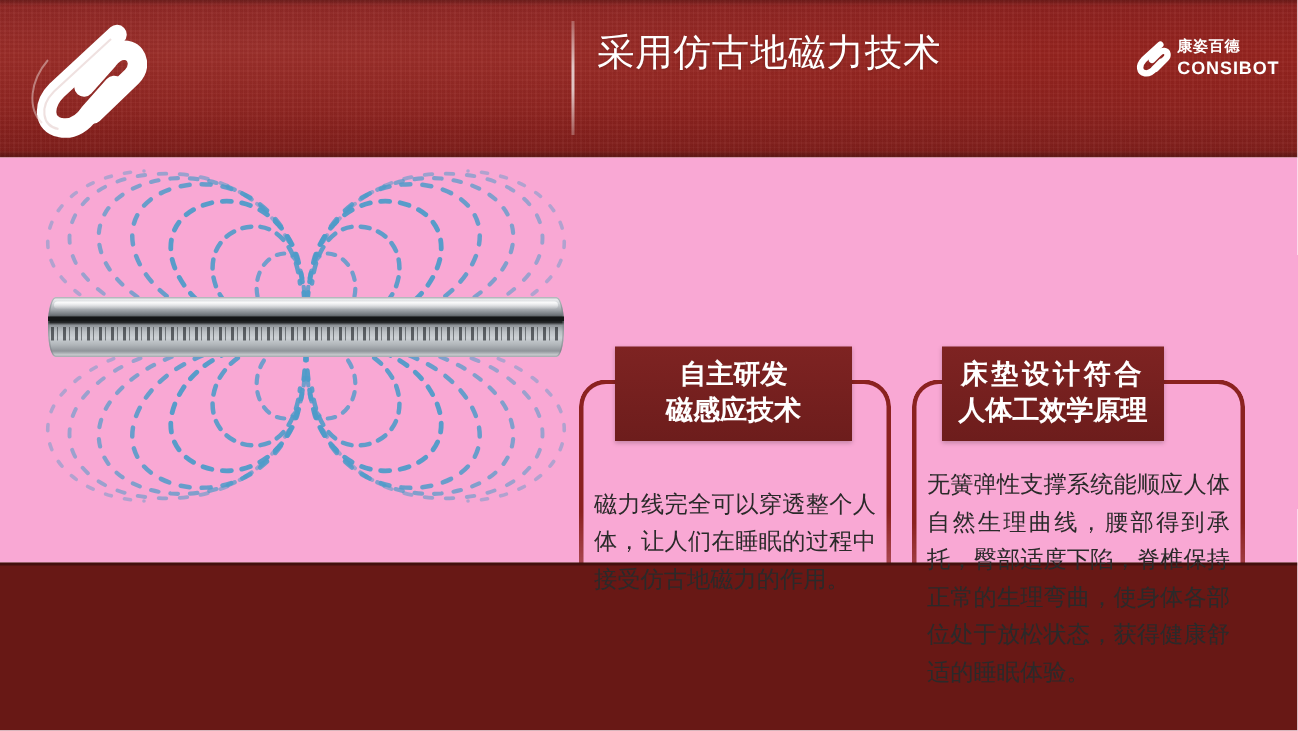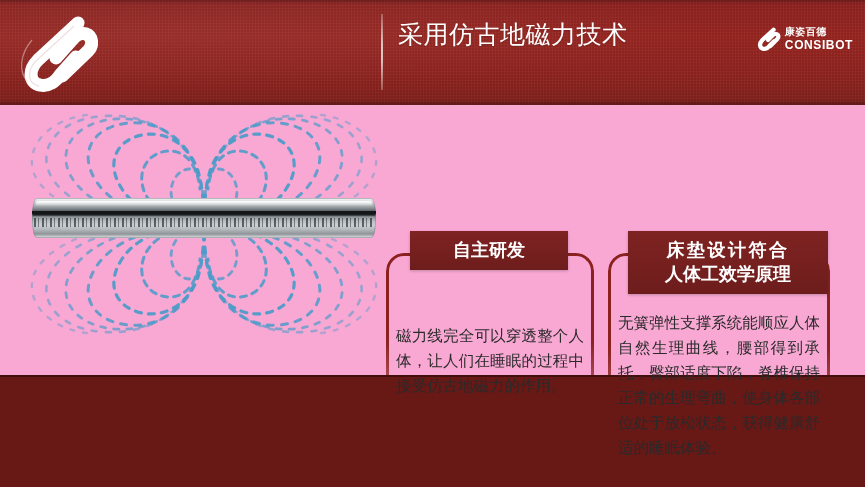--- a/index.html
+++ b/index.html
@@ -203,21 +203,21 @@
   }
 
   
   #card1 { left: 386px; top: 126px; width: 208px; }
   #card1 .card-label { left: 24px; width: 158px; }
   #card1 .card-body { top: 78px; width: 188px; margin-top: 15px; }
 
   
   #card2 { left: 608px; top: 126px; width: 222px; }
   #card2 .card-frame { height: 228px; }
-  #card2 .card-label { left: 20px; width: 200px; }
+  #card2 .card-label { left: 20px; width: 148px; }
   #card2 .card-label .l1 { letter-spacing: 2.5px; }
   #card2 .card-body { top: 80px; width: 202px; }
 
   
   .footer {
     position: absolute;
     left: 0; top: 375px;
     width: 865px; height: 112px;
     background: #681815;
   }
@@ -309,20 +309,21 @@
     <div class="bar-body"></div>
     <div class="bar-gloss"></div>
     <div class="bar-stripe"></div>
     <div class="bar-pattern"></div>
   </div>
 
   <div class="card" id="card1">
     <div class="card-frame"></div>
     <div class="card-label">
       <div class="l1">自主研发</div>
+      <div class="l2">磁感应技术</div>
     </div>
     <div class="card-body">磁力线完全可以穿透整个人体，让人们在睡眠的过程中接受仿古地磁力的作用。</div>
   </div>
 
   <div class="card" id="card2">
     <div class="card-frame"></div>
     <div class="card-label">
       <div class="l1">床垫设计符合</div>
       <div class="l2">人体工效学原理</div>
     </div>

